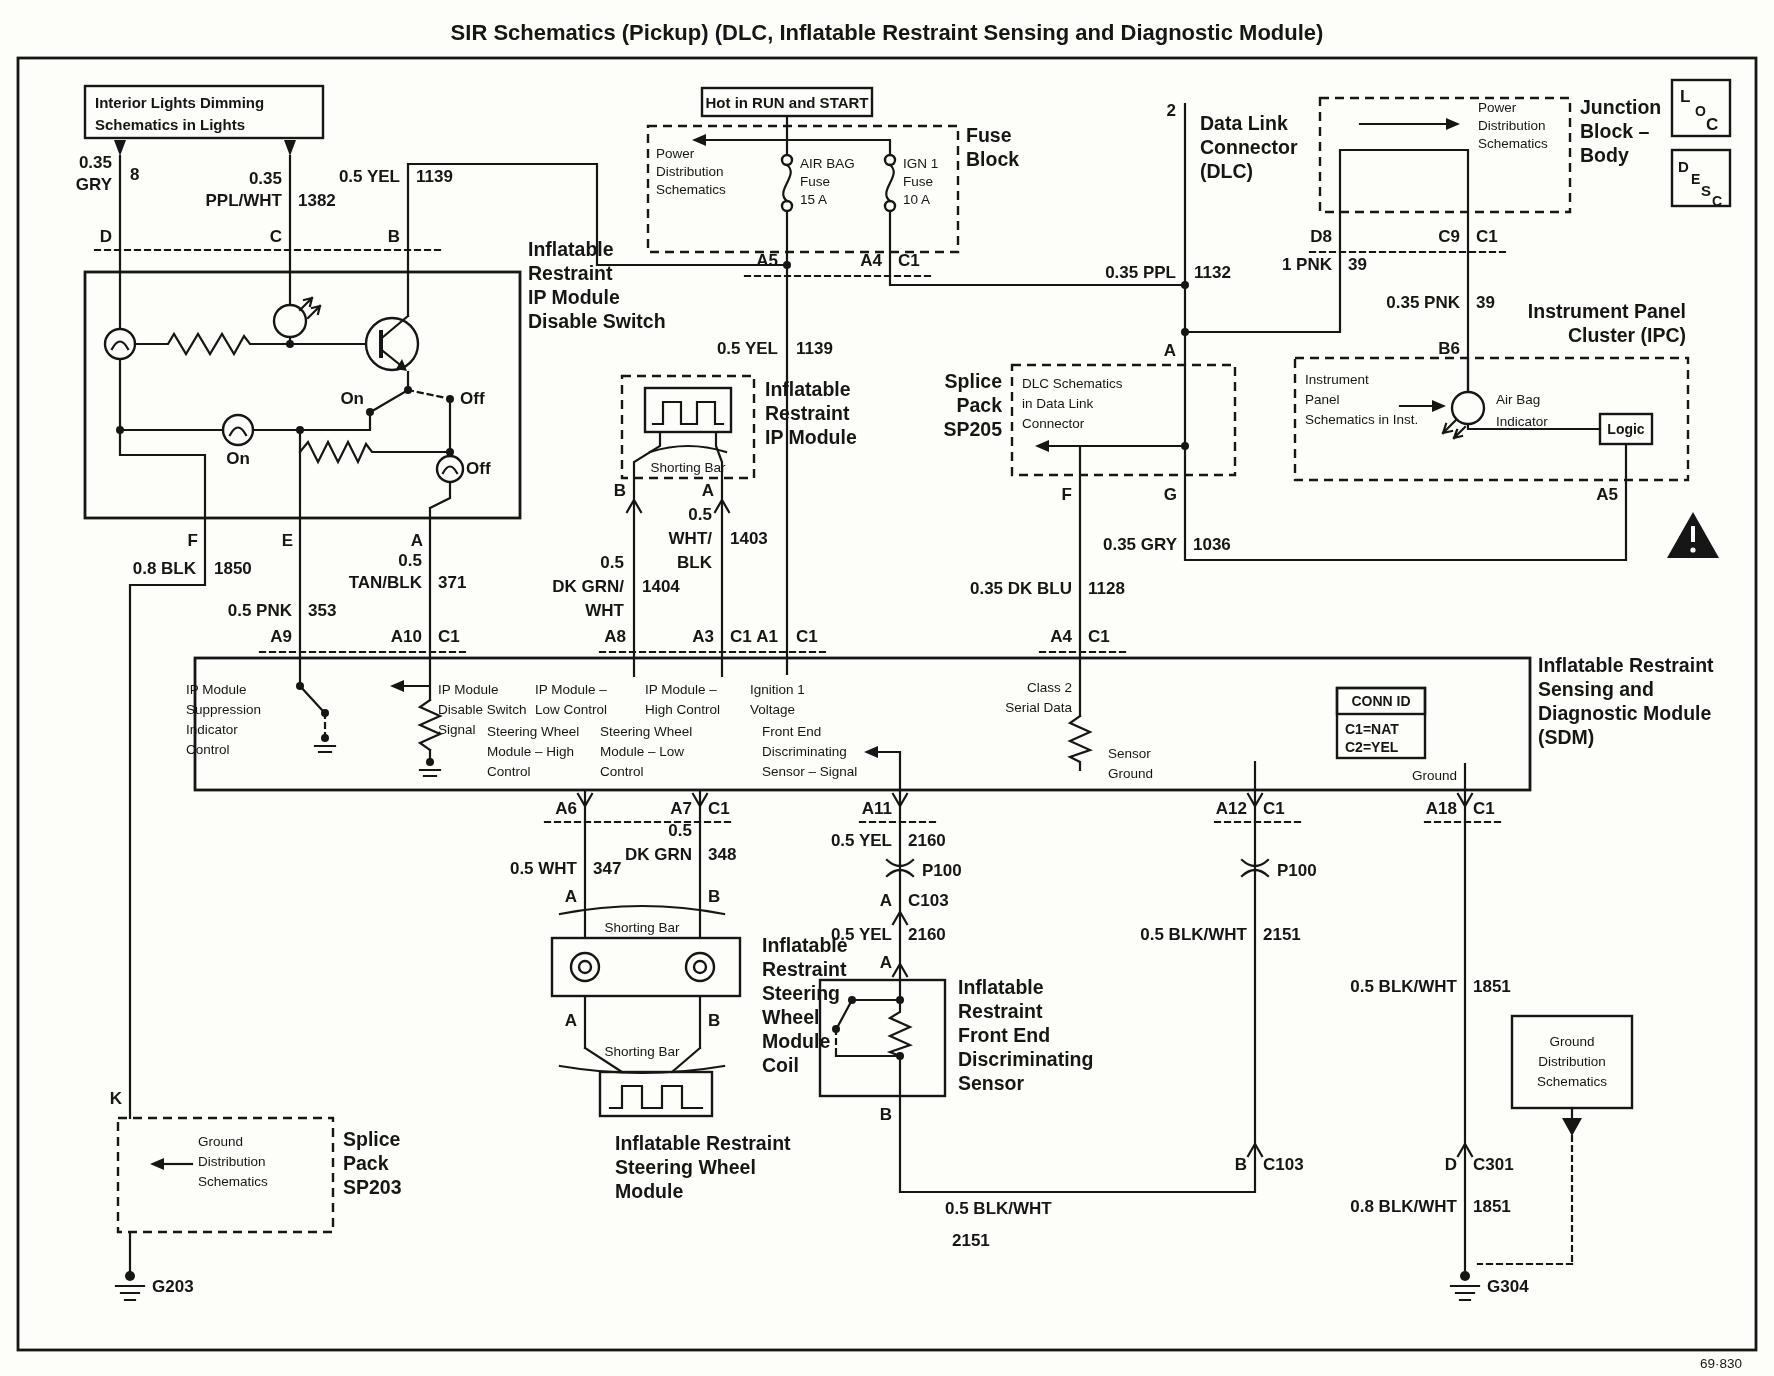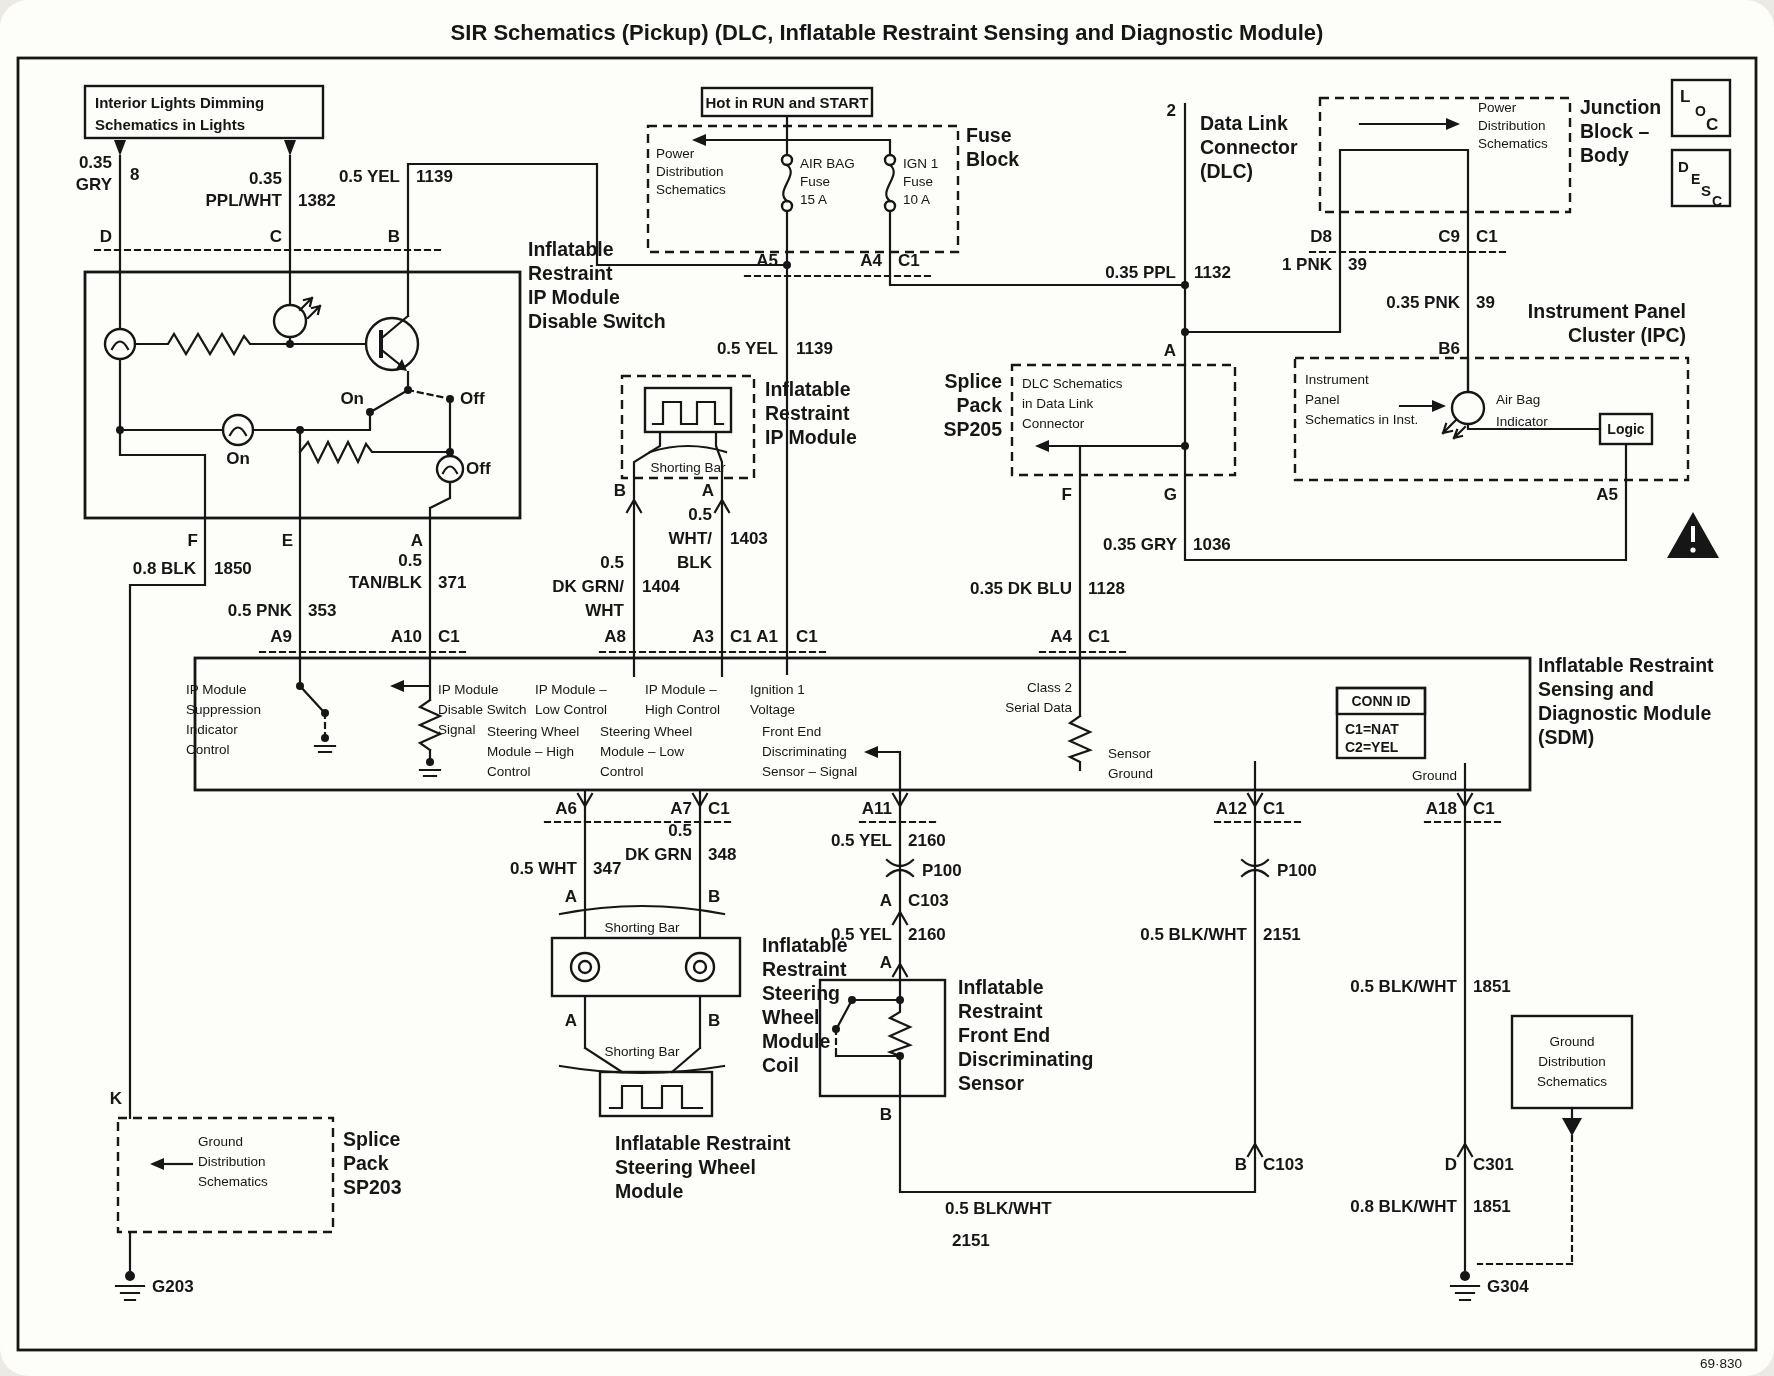--- a/index.html
+++ b/index.html
@@ -1,16 +1,16 @@
 <!DOCTYPE html>
 <html><head>
 <meta charset="utf-8">
 <style>
   html,body{margin:0;padding:0;background:#eceae4;}
-  #page{position:relative;width:1774px;height:1376px;background:#fdfdfa;overflow:hidden;border-radius:28px;}
+  #page{position:relative;width:1774px;height:1376px;background:#fdfdfa;overflow:hidden;}
   svg{position:absolute;left:0;top:0;}
   text{font-family:"Liberation Sans","DejaVu Sans",sans-serif;fill:#161616;}
   .t13{font-size:13.5px;}
   .t14{font-size:14px;font-weight:bold;}
   .t15{font-size:15px;font-weight:bold;}
   .t17{font-size:17px;font-weight:bold;}
   .t19{font-size:19.5px;font-weight:bold;}
   .t22{font-size:22px;font-weight:bold;}
   .mid{text-anchor:middle;}
   .end{text-anchor:end;}

